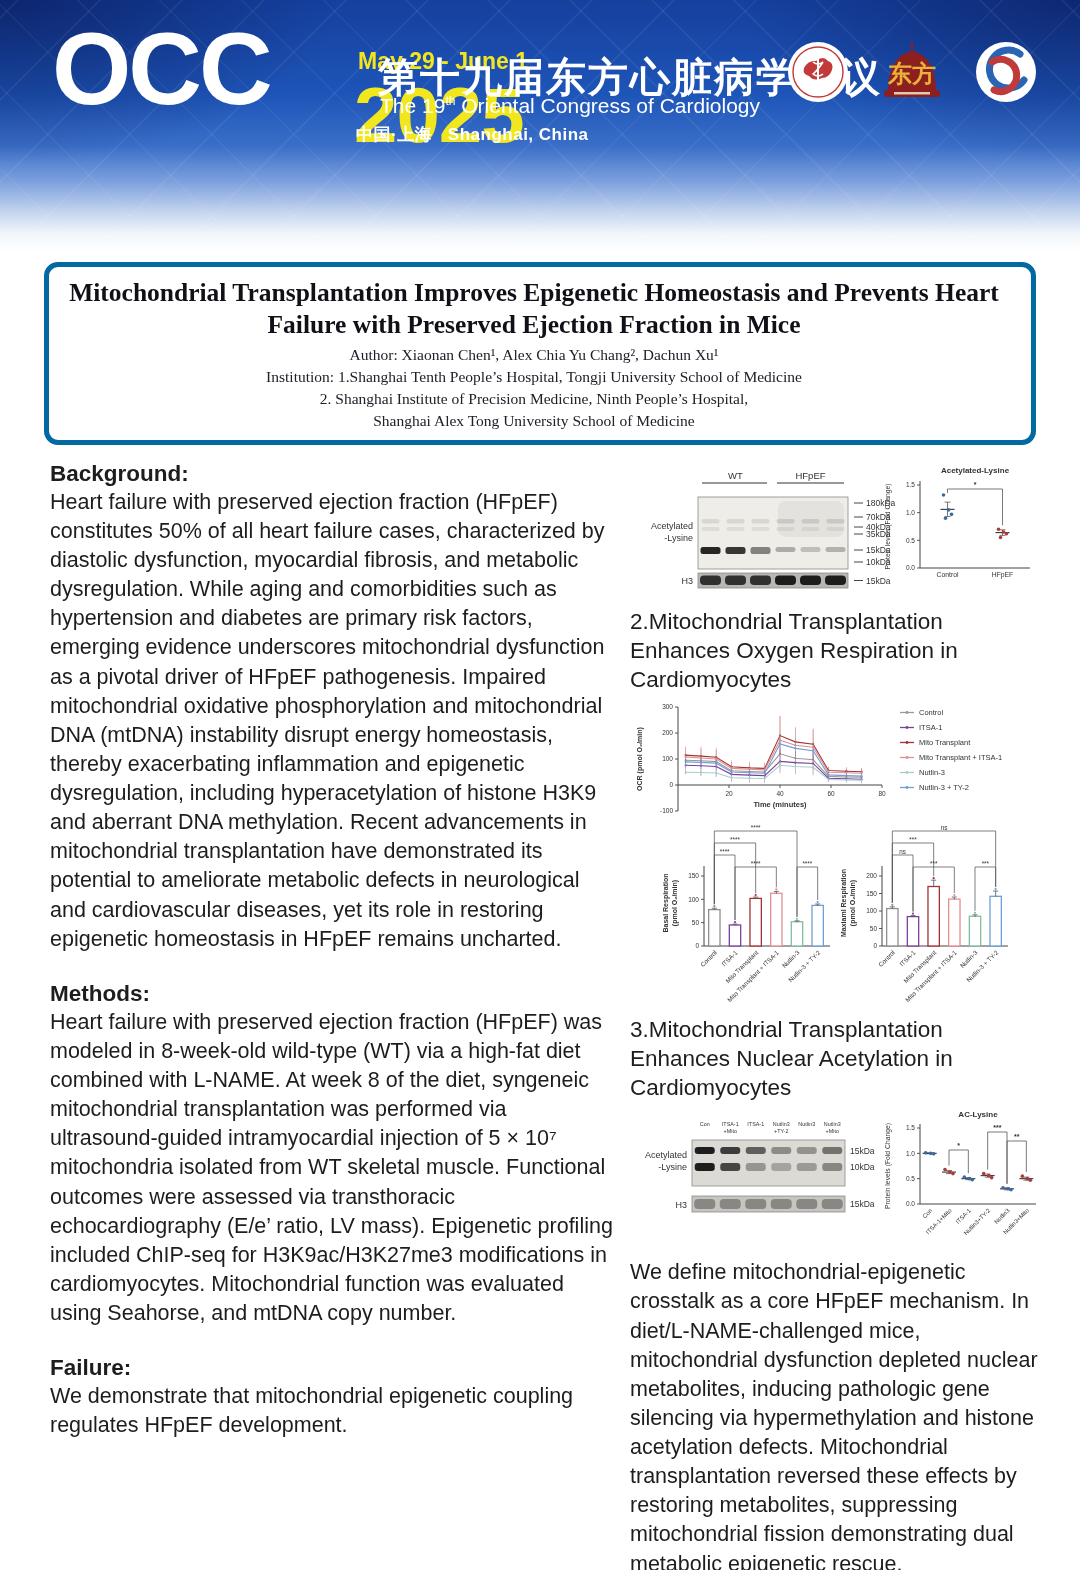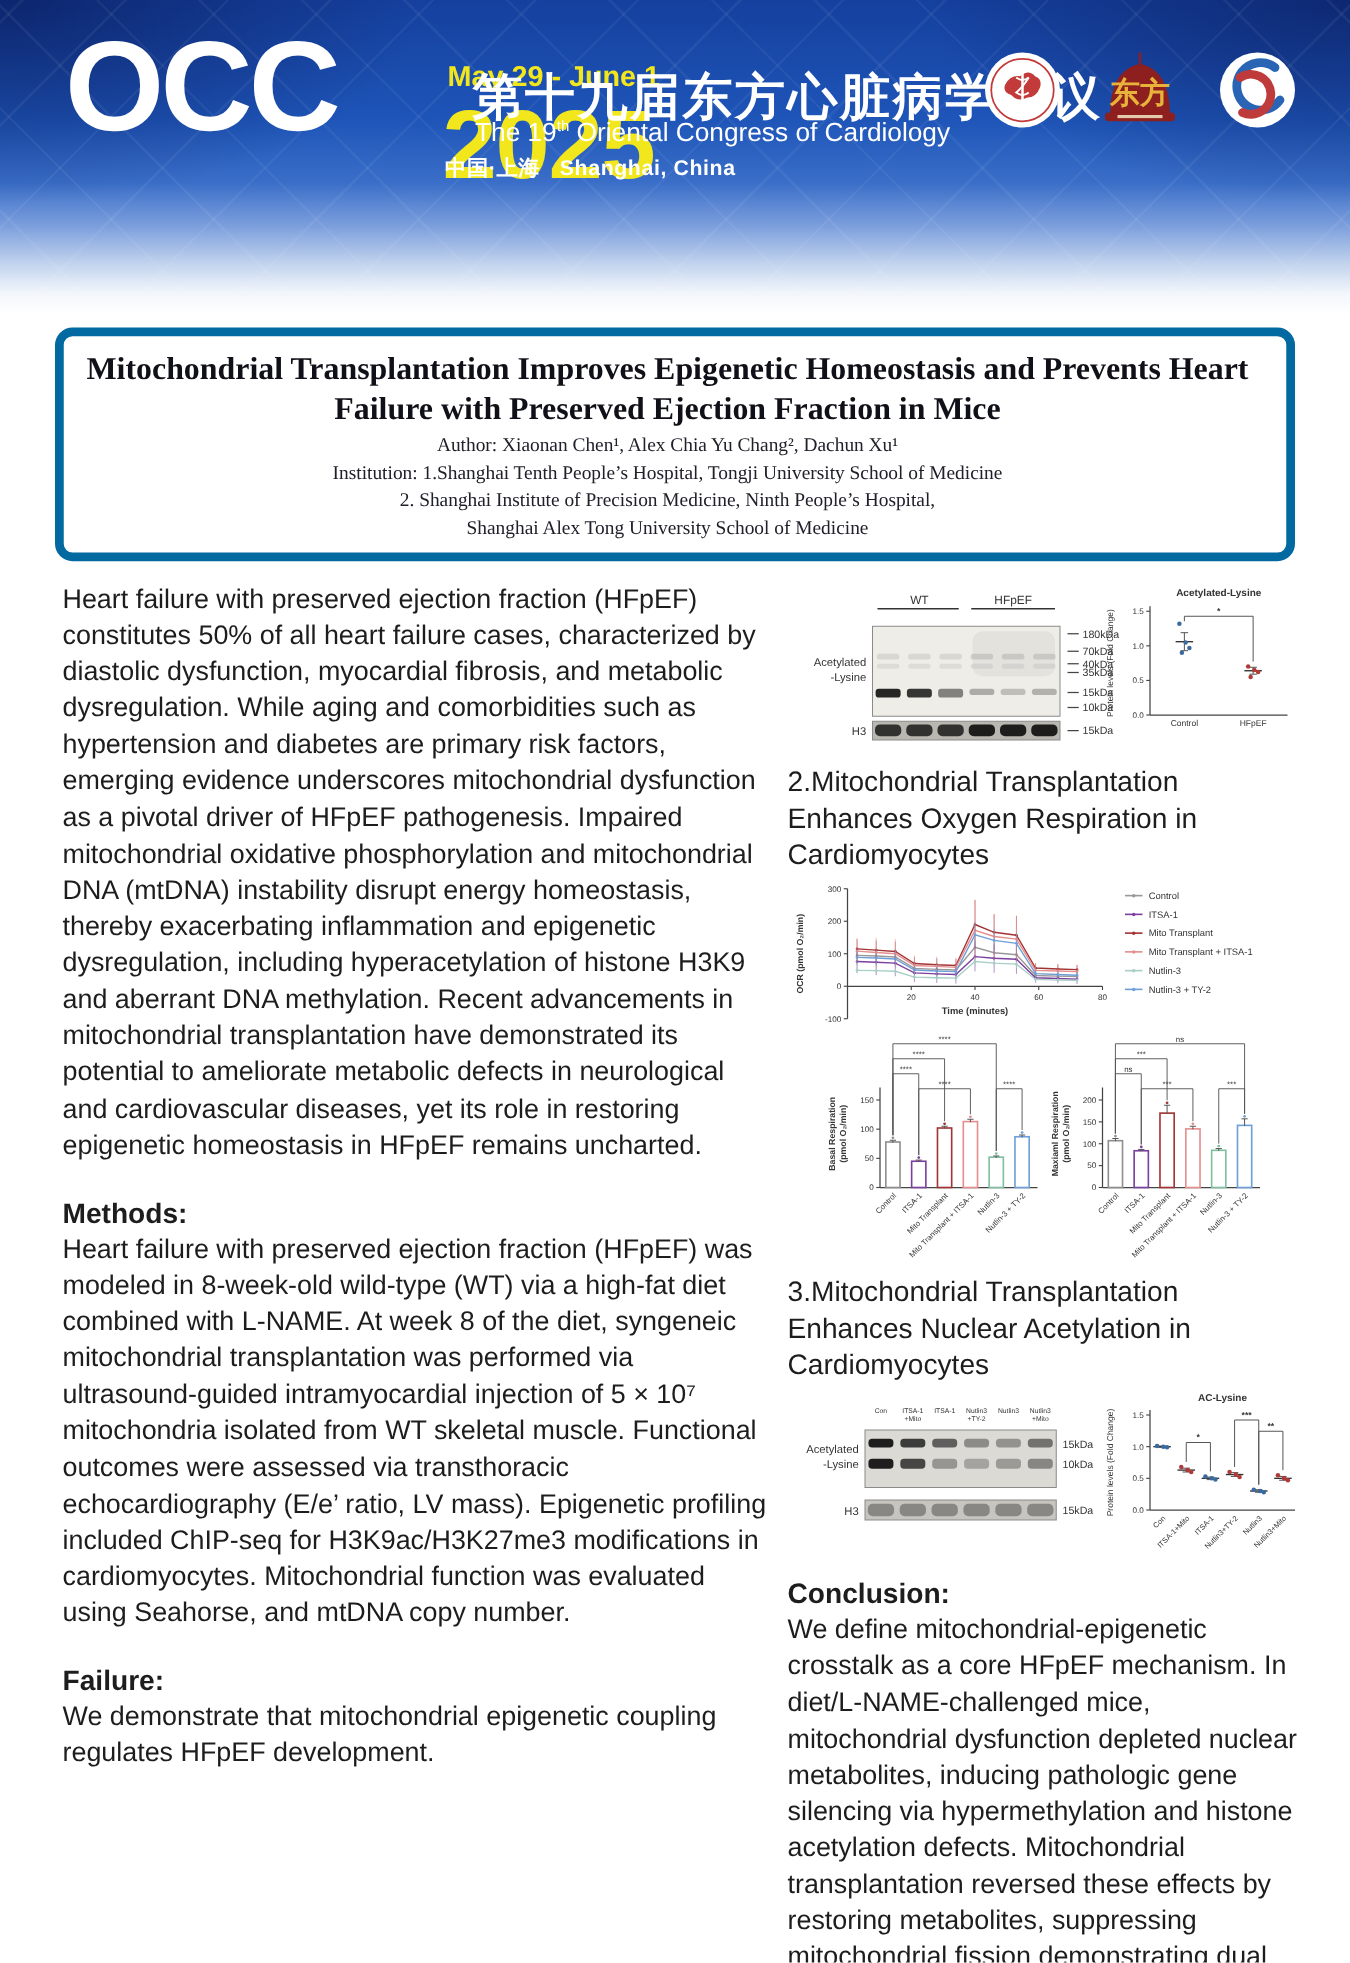--- a/index.html
+++ b/index.html
@@ -36,21 +36,21 @@
   }
   .hd-en sup{font-size:12px;}
   .hd-loc{
     position:absolute;left:356px;top:123px;font-size:17px;font-weight:700;color:#ffffff;white-space:nowrap;letter-spacing:0.5px;
   }
   .hd-zh{left:378px;}
   .logos{position:absolute;right:42px;top:40px;display:flex;gap:30px;}
   .logo{width:64px;height:64px;}
   
   .title-box{
-    margin:10px 44px 0 44px;border:7px solid #0369a1;border-radius:14px;
+    margin:10px 44px 0 44px;border:5px solid #0369a1;border-radius:14px;
     background:#ffffff;text-align:center;padding:10px 28px 8px 16px;
   }
   .poster-title{
     font-family:"Liberation Serif","DejaVu Serif",serif;
     font-size:25.5px;font-weight:700;color:#101018;line-height:1.25;margin:0;
   }
   .poster-meta{
     font-family:"Liberation Serif","DejaVu Serif",serif;
     font-size:15.5px;color:#20202a;line-height:1.42;margin-top:3px;
   }
@@ -105,20 +105,21 @@
   <div class="poster-meta">Author: Xiaonan Chen¹, Alex Chia Yu Chang², Dachun Xu¹</div>
   <div class="poster-meta" style="margin-top:0;">Institution: 1.Shanghai Tenth People’s Hospital, Tongji University School of Medicine</div>
   <div class="poster-meta" style="margin-top:0;">2. Shanghai Institute of Precision Medicine, Ninth People’s Hospital,</div>
   <div class="poster-meta" style="margin-top:0;">Shanghai Alex Tong University School of Medicine</div>
 </div>
 
 <div class="content">
 
   <div class="col-left">
     <div class="sec">
+      <p class="sec-heading">Background:</p>
       <p class="sec-body">Heart failure with preserved ejection fraction (HFpEF) constitutes 50% of all heart failure cases, characterized by diastolic dysfunction, myocardial fibrosis, and metabolic dysregulation. While aging and comorbidities such as hypertension and diabetes are primary risk factors, emerging evidence underscores mitochondrial dysfunction as a pivotal driver of HFpEF pathogenesis. Impaired mitochondrial oxidative phosphorylation and mitochondrial DNA (mtDNA) instability disrupt energy homeostasis, thereby exacerbating inflammation and epigenetic dysregulation, including hyperacetylation of histone H3K9 and aberrant DNA methylation. Recent advancements in mitochondrial transplantation have demonstrated its potential to ameliorate metabolic defects in neurological and cardiovascular diseases, yet its role in restoring epigenetic homeostasis in HFpEF remains uncharted.</p>
     </div>
     <div class="sec">
       <p class="sec-heading">Methods:</p>
       <p class="sec-body">Heart failure with preserved ejection fraction (HFpEF) was modeled in 8-week-old wild-type (WT)  via a high-fat diet combined with L-NAME. At week 8 of the diet, syngeneic mitochondrial transplantation was performed via ultrasound-guided intramyocardial injection of 5 × 10⁷ mitochondria isolated from WT skeletal muscle. Functional outcomes were assessed via transthoracic echocardiography (E/e’ ratio, LV mass). Epigenetic profiling included ChIP-seq for H3K9ac/H3K27me3 modifications in cardiomyocytes. Mitochondrial function was evaluated using Seahorse, and mtDNA copy number.</p>
     </div>
     <div class="sec">
       <p class="sec-heading">Failure:</p>
       <p class="sec-body">We demonstrate that mitochondrial epigenetic coupling regulates HFpEF development.</p>
     </div>
@@ -656,18 +657,17 @@
             <text x="117.33333333333334" y="24" font-size="7" text-anchor="middle" fill="#333" font-family="Liberation Sans, sans-serif" font-weight="bold">***</text>
             <line x1="127" y1="35" x2="146.33333333333331" y2="35" stroke="#555" stroke-width="0.8"></line>
             <line x1="127" y1="35" x2="127" y2="77.78666666666666" stroke="#555" stroke-width="0.8"></line>
             <line x1="146.33333333333331" y1="35" x2="146.33333333333331" y2="66.13333333333333" stroke="#555" stroke-width="0.8"></line>
             <text x="136.66666666666666" y="33" font-size="7" text-anchor="middle" fill="#333" font-family="Liberation Sans, sans-serif" font-weight="bold">**</text>
           </svg>
       </div>
     </div>
 
     <div class="sec" style="margin-top:4px;">
-      <p class="sec-heading">Conclusion:</p>
       <p class="sec-body">We define mitochondrial-epigenetic crosstalk as a core HFpEF mechanism. In diet/L-NAME-challenged mice, mitochondrial dysfunction depleted nuclear metabolites, inducing pathologic gene silencing via hypermethylation and histone acetylation defects. Mitochondrial transplantation reversed these effects by restoring metabolites, suppressing mitochondrial fission demonstrating dual metabolic epigenetic rescue.</p>
     </div>
 
   </div>
 </div>
 
 </body></html>

